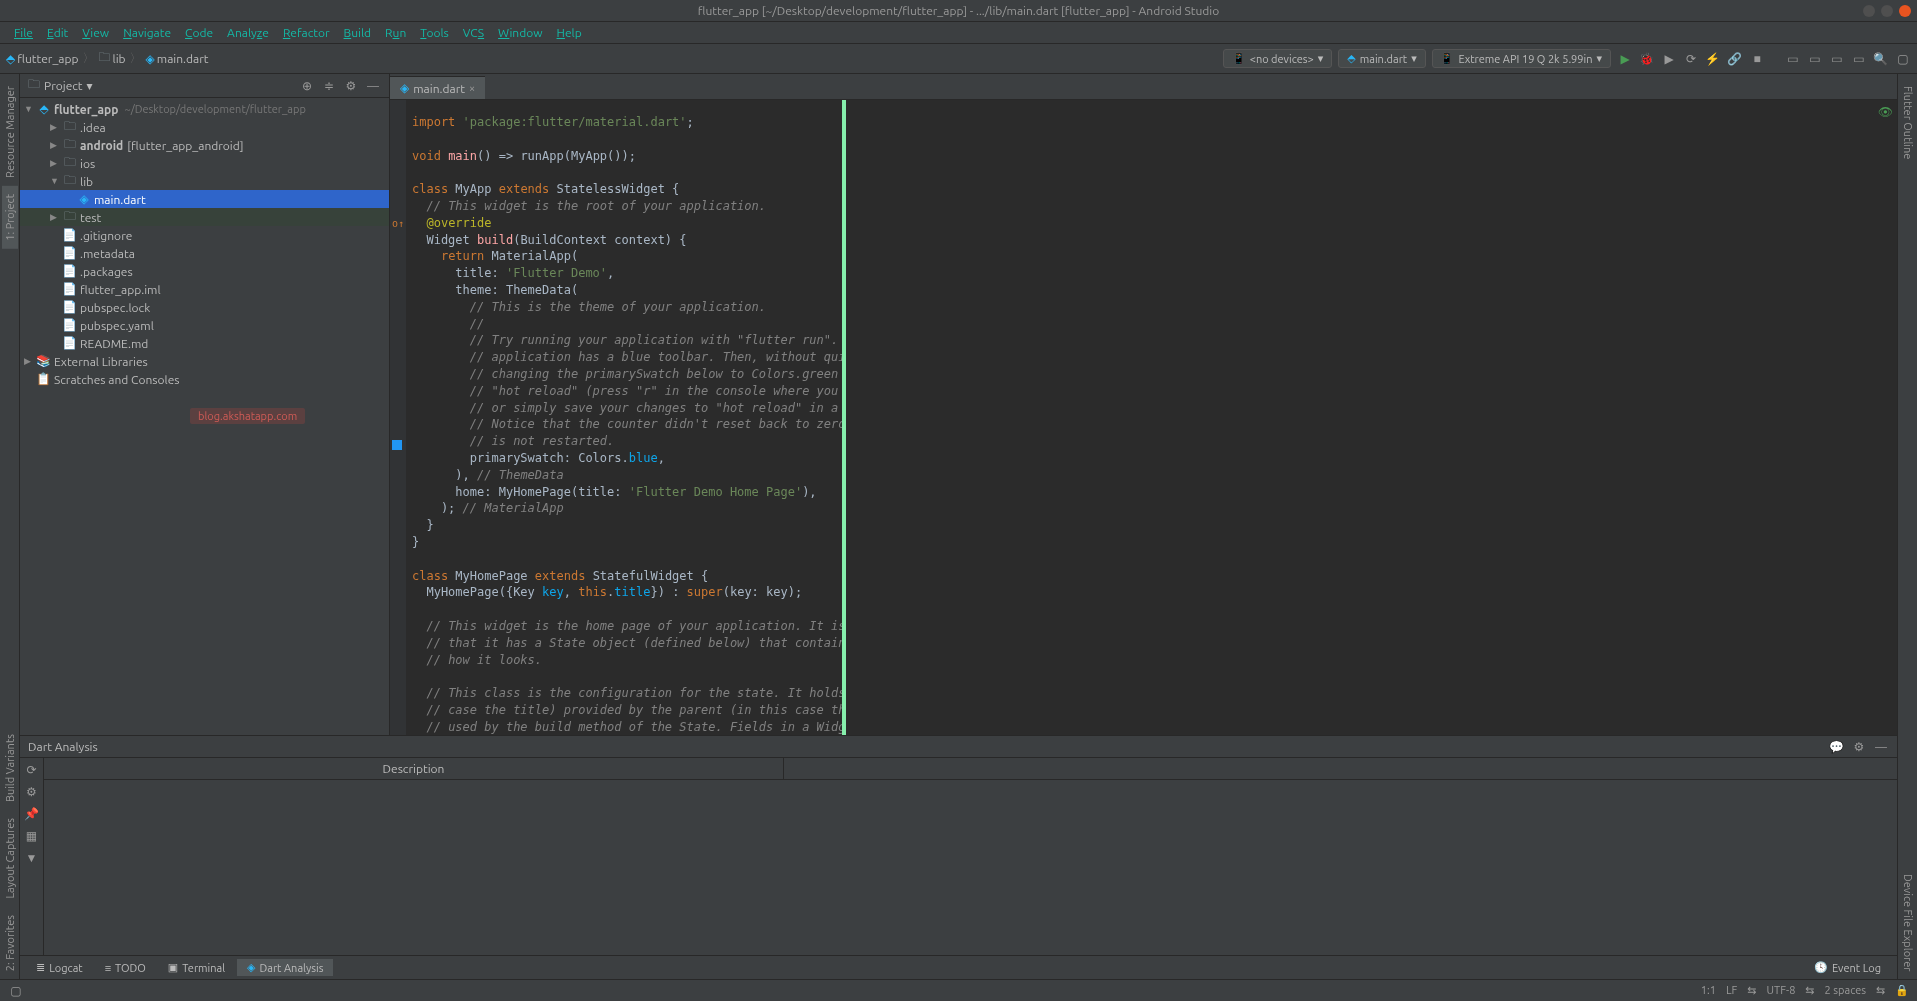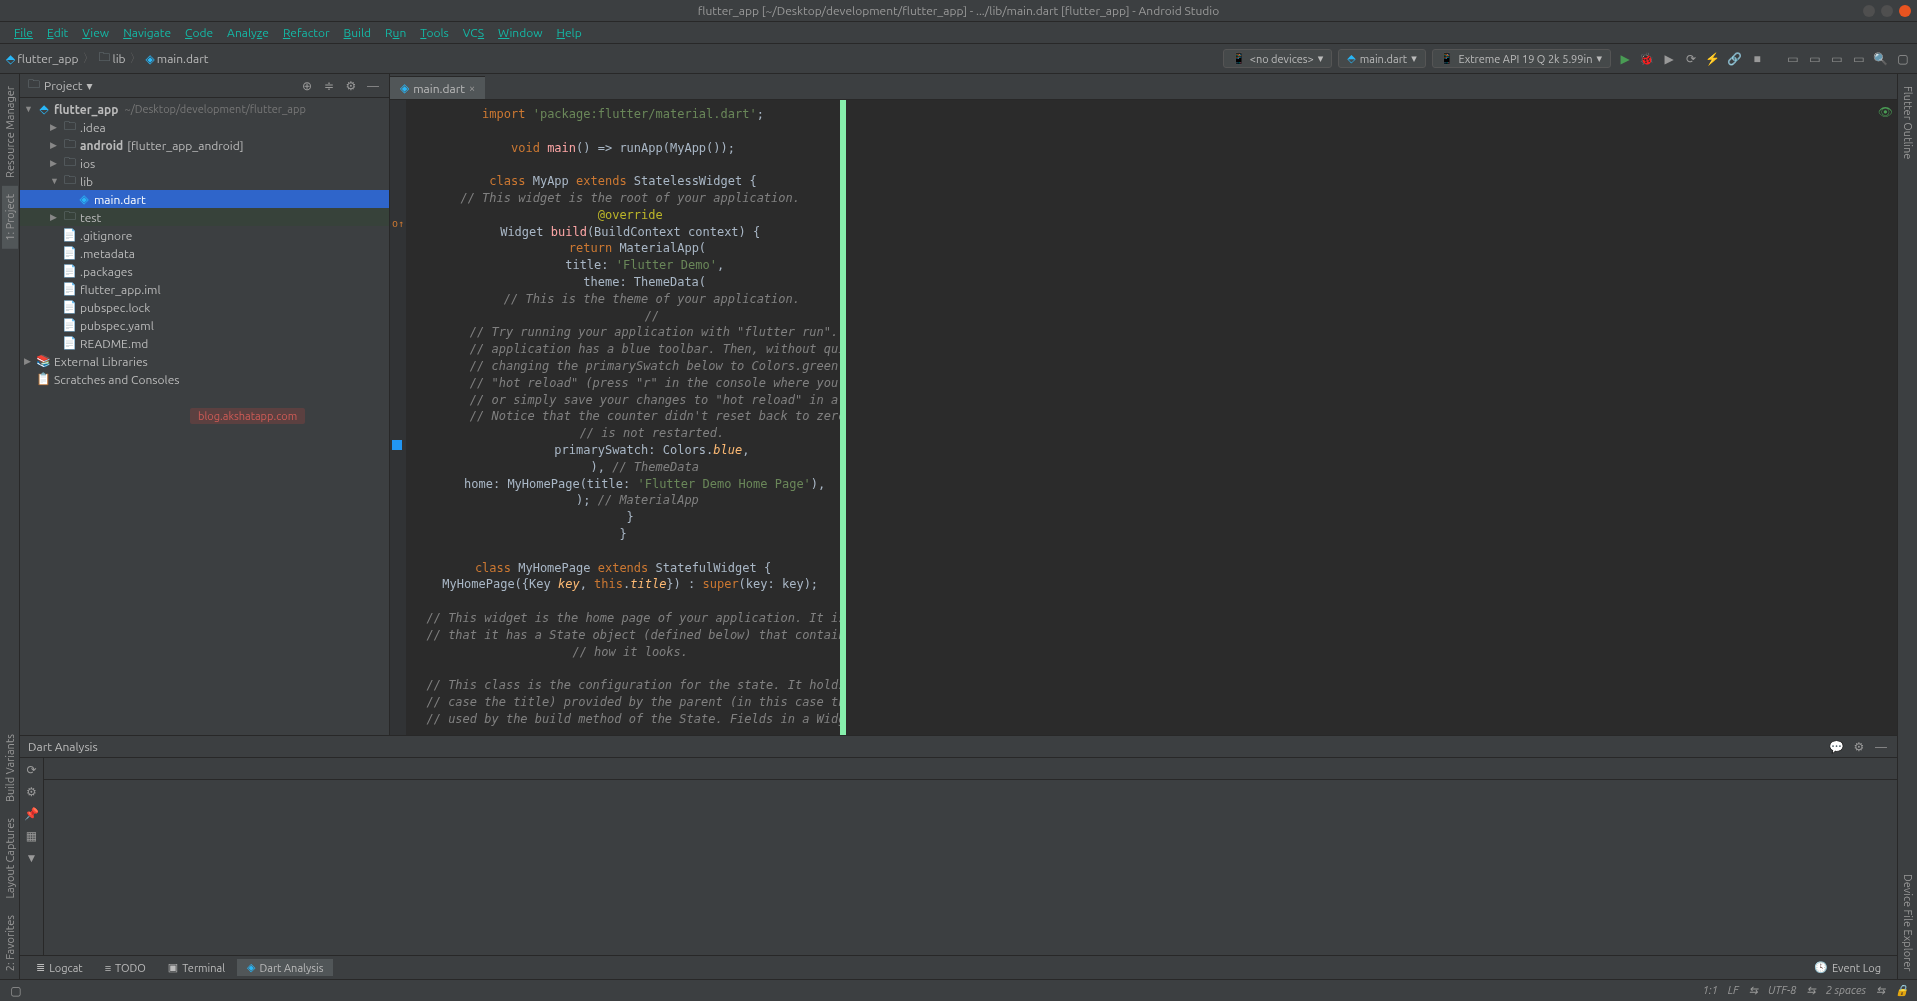--- a/index.html
+++ b/index.html
@@ -42,44 +42,44 @@
 .tree-item .label { white-space: nowrap; }
 .tree-item .path-suffix { color: #777; margin-left: 4px; font-size: 11px; }
 .badge-overlay { position: absolute; background: #5b4040; color: #cf5b56; padding: 2px 8px; font-size: 11px; border-radius: 2px; }
 .editor-area { flex: 1; display: flex; flex-direction: column; background: #2b2b2b; min-width: 0; }
 .editor-tabs { height: 26px; background: #3c3f41; display: flex; align-items: flex-end; border-bottom: 1px solid #282828; }
 .editor-tab { background: #515658; padding: 4px 10px; display: flex; align-items: center; gap: 4px; font-size: 12px; border-top: 1px solid #282828; }
 .editor-tab .close { color: #999; font-size: 11px; }
 .code-area { flex: 1; display: flex; overflow: hidden; font-family: "Menlo", "Consolas", monospace; font-size: 12px; line-height: 1.4; position: relative; }
 .gutter { width: 36px; background: #313335; color: #606366; text-align: right; padding: 2px 6px 2px 2px; user-select: none; }
 .gutter-marks { width: 16px; background: #313335; position: relative; }
-.code { flex: 1; padding: 6px 6px; white-space: pre; color: #a9b7c6; overflow: hidden; border-right: 6px solid #86efac; max-width: 440px; text-align: center; }
+.code { flex: 1; padding: 14px 6px; white-space: pre; color: #a9b7c6; overflow: hidden; border-right: 4px solid #86efac; max-width: 440px; }
 .code-overflow { flex: 1; }
 .kw { color: #cc7832; }
 .str { color: #6a8759; }
 .comment { color: #808080; font-style: italic; }
 .anno { color: #bbb529; }
 .fn { color: #fca5a5; }
-.field { color: #fdba74; font-style: italic; }
+.field { color: #0ea5e9; }
 .color-box { display: inline-block; width: 10px; height: 10px; background: #2196f3; vertical-align: middle; }
 .lower-panel { height: 220px; background: #3c3f41; border-top: 1px solid #282828; display: flex; flex-direction: column; }
 .lower-header { height: 22px; display: flex; align-items: center; padding: 0 8px; border-bottom: 1px solid #282828; }
 .lower-header .controls { margin-left: auto; display: flex; gap: 6px; }
 .analysis-body { flex: 1; display: flex; }
 .analysis-toolbar { width: 24px; background: #3c3f41; border-right: 1px solid #282828; display: flex; flex-direction: column; align-items: center; padding: 4px 0; gap: 6px; }
 .analysis-content { flex: 1; display: flex; flex-direction: column; }
 .analysis-columns { height: 22px; background: #3c3f41; border-bottom: 1px solid #282828; display: flex; }
 .analysis-columns .col { display: flex; align-items: center; justify-content: center; font-size: 12px; color: #bbbbbb; border-right: 1px solid #282828; }
 .analysis-empty { flex: 1; display: flex; align-items: center; justify-content: center; color: #888; background: #2b2b2b; }
 .bottom-tabs { height: 24px; background: #3c3f41; display: flex; align-items: center; padding: 0 6px; border-top: 1px solid #282828; gap: 2px; }
 .bottom-tab { padding: 2px 10px; font-size: 11px; color: #bbbbbb; display: flex; align-items: center; gap: 4px; cursor: pointer; }
 .bottom-tab.active { background: #515658; }
 .bottom-tabs .right { margin-left: auto; display: flex; align-items: center; gap: 8px; }
 .status-bar { height: 22px; background: #3c3f41; display: flex; align-items: center; padding: 0 8px; font-size: 11px; color: #999; border-top: 1px solid #282828; }
-.status-bar .right { margin-left: auto; display: flex; gap: 10px; font-style: italic; }
+.status-bar .right { margin-left: auto; display: flex; gap: 10px; }
 .flutter-icon { color: #29b6f6; }
 .dart-icon { color: #29b6f6; }
 .folder-icon { color: #87939a; }
 .play-icon { color: #499c54; }
 .bug-icon { color: #499c54; }
 </style>
 </head>
 <body>
 
 <div class="title-bar">
@@ -356,20 +356,21 @@
       <div class="analysis-body">
         <div class="analysis-toolbar">
           <span class="tool-icon">⟳</span>
           <span class="tool-icon">⚙</span>
           <span class="tool-icon">📌</span>
           <span class="tool-icon">▦</span>
           <span class="tool-icon">▼</span>
         </div>
         <div class="analysis-content">
           <div class="analysis-columns">
+            <div class="col" style="width:740px">Description</div>
           </div>
         </div>
       </div>
     </div>
 
     <div class="bottom-tabs">
       <div class="bottom-tab">
           <span>≣</span>
           <span>Logcat</span>
         </div>

